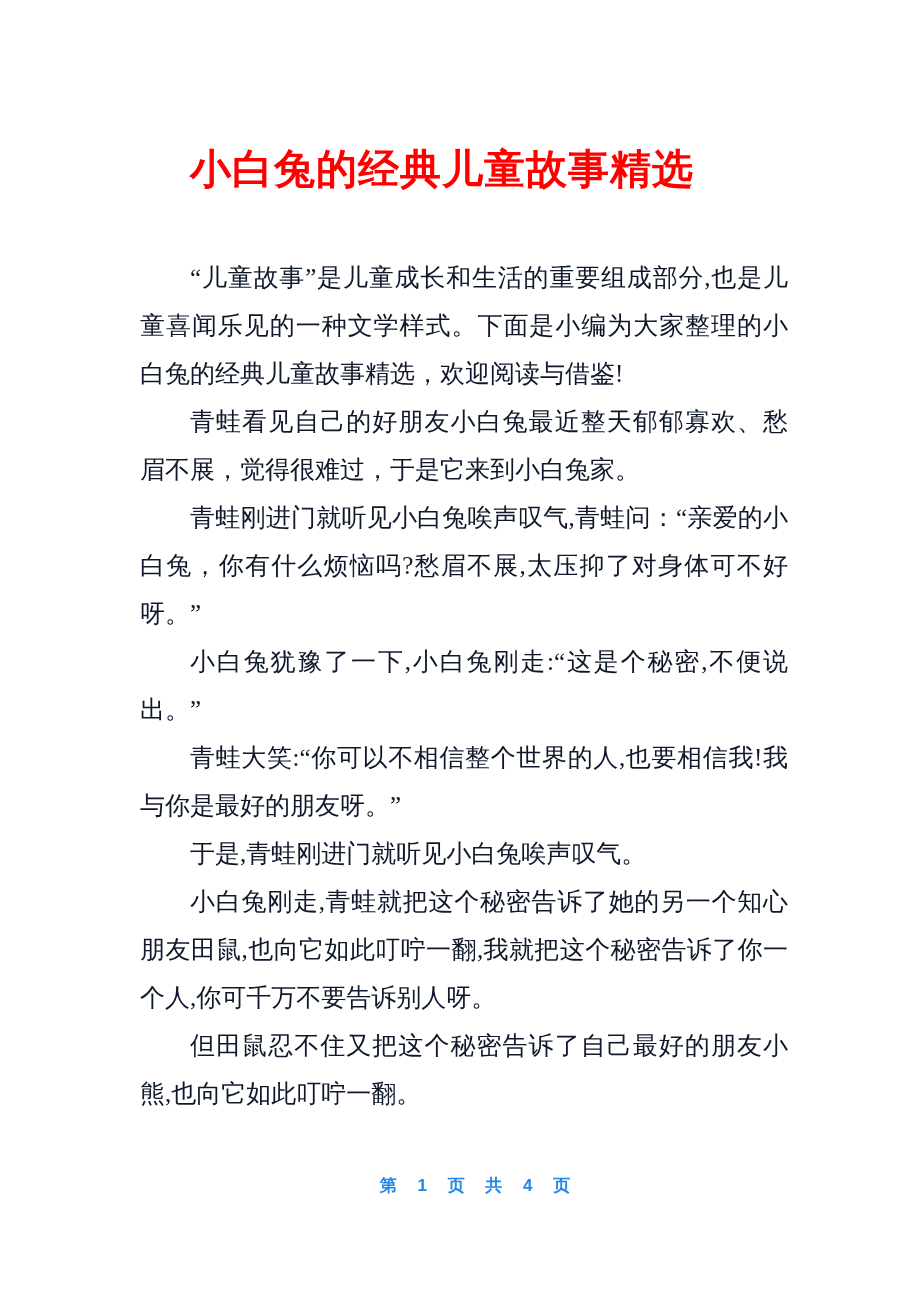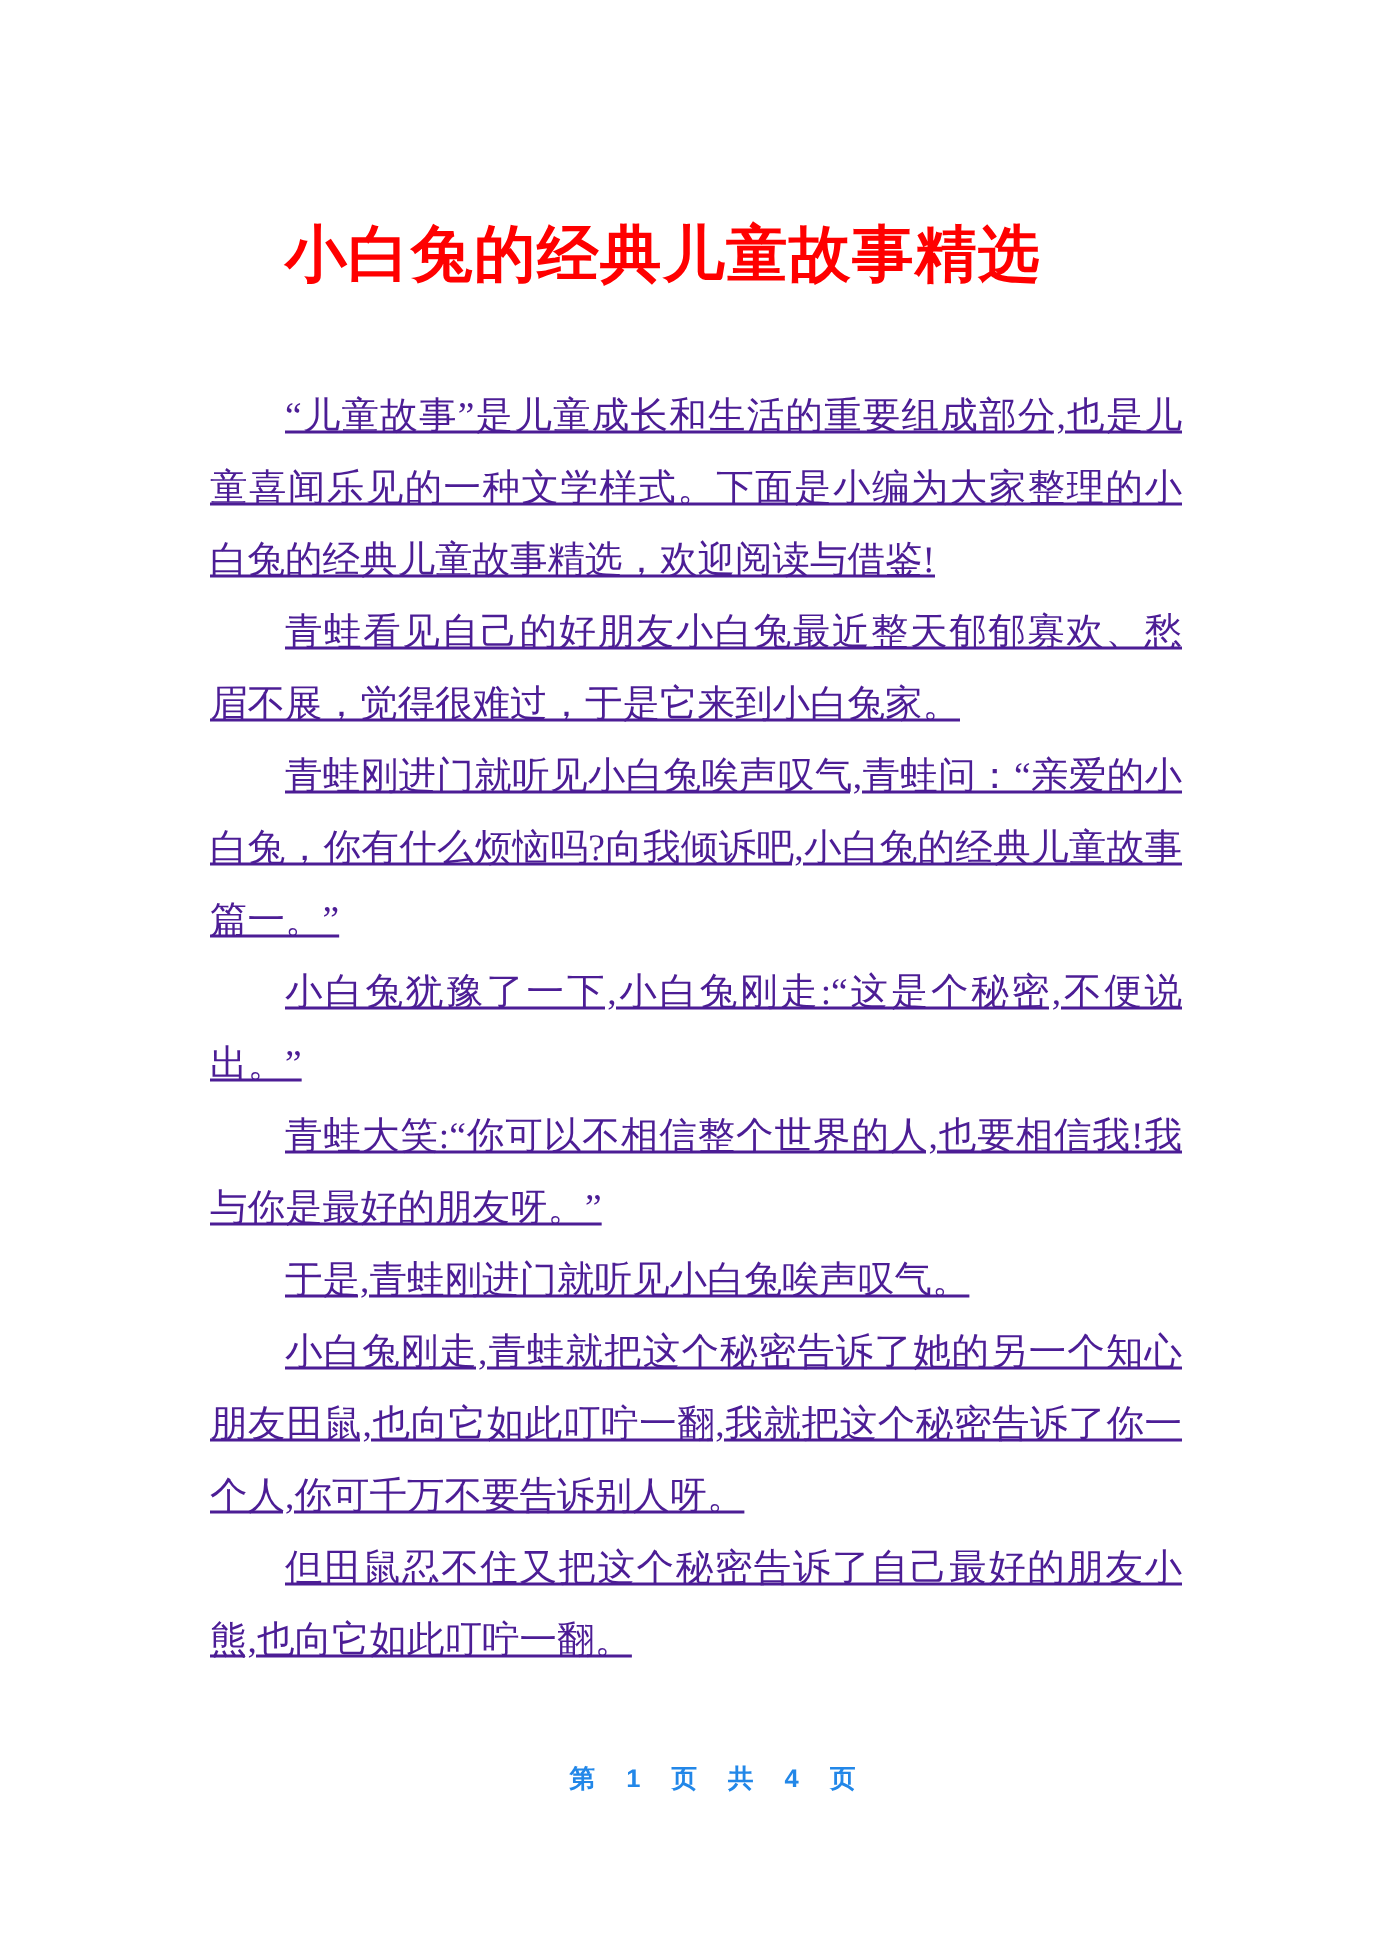--- a/index.html
+++ b/index.html
@@ -28,23 +28,22 @@
     color: #ff0000;
     white-space: nowrap;
   }
   .content {
     position: absolute;
     top: 254px;
     left: 140px;
     width: 648px;
     font-size: 25px;
     line-height: 48px;
-    color: #4c1d95;
+    color: #0f172a;
     text-align: justify;
-    text-decoration: underline;
   }
   .content p {
     margin: 0;
     padding: 0;
     text-indent: 2em;
   }
   .footer {
     position: absolute;
     top: 1174px;
     left: 0;
@@ -63,21 +62,21 @@
 </head>
 <body>
 
 <div class="page">
 
   <div class="doc-title">小白兔的经典儿童故事精选</div>
 
   <div class="content">
     <p>“儿童故事”是儿童成长和生活的重要组成部分,也是儿童喜闻乐见的一种文学样式。下面是小编为大家整理的小白兔的经典儿童故事精选，欢迎阅读与借鉴!</p>
     <p>青蛙看见自己的好朋友小白兔最近整天郁郁寡欢、愁眉不展，觉得很难过，于是它来到小白兔家。</p>
-    <p>青蛙刚进门就听见小白兔唉声叹气,青蛙问：“亲爱的小白兔，你有什么烦恼吗?向我倾诉吧,小白兔的经典儿童故事篇一。”</p>
+    <p>青蛙刚进门就听见小白兔唉声叹气,青蛙问：“亲爱的小白兔，你有什么烦恼吗?愁眉不展,太压抑了对身体可不好呀。”</p>
     <p>小白兔犹豫了一下,小白兔刚走:“这是个秘密,不便说出。”</p>
     <p>青蛙大笑:“你可以不相信整个世界的人,也要相信我!我与你是最好的朋友呀。”</p>
     <p>于是,青蛙刚进门就听见小白兔唉声叹气。</p>
     <p>小白兔刚走,青蛙就把这个秘密告诉了她的另一个知心朋友田鼠,也向它如此叮咛一翻,我就把这个秘密告诉了你一个人,你可千万不要告诉别人呀。</p>
     <p>但田鼠忍不住又把这个秘密告诉了自己最好的朋友小熊,也向它如此叮咛一翻。</p>
   </div>
 
   <div class="footer">第 1 页 共 4 页</div>
 
 </div>

